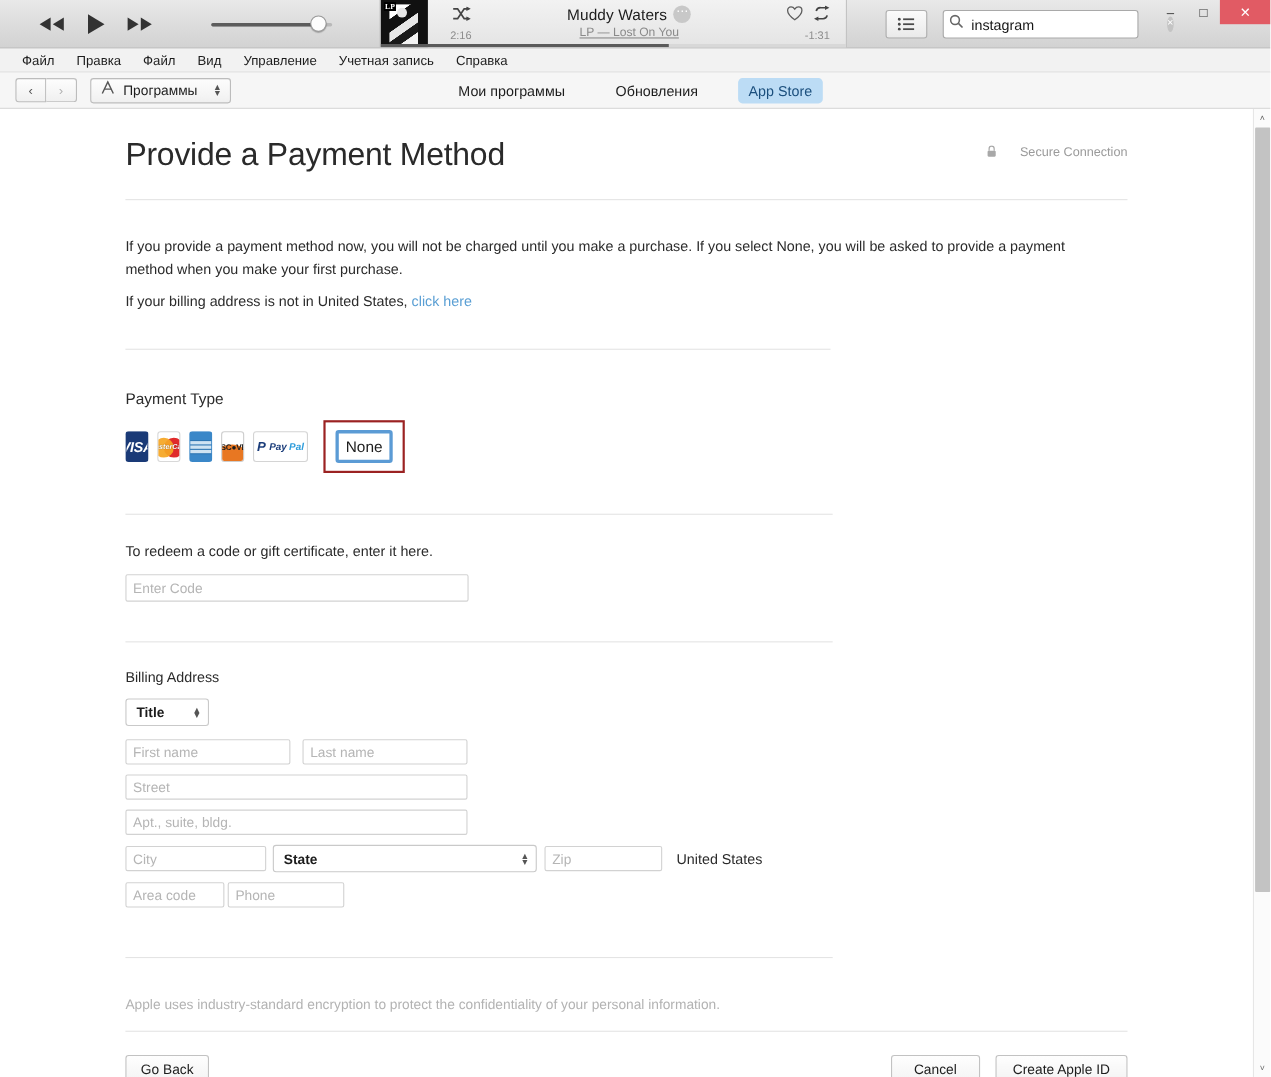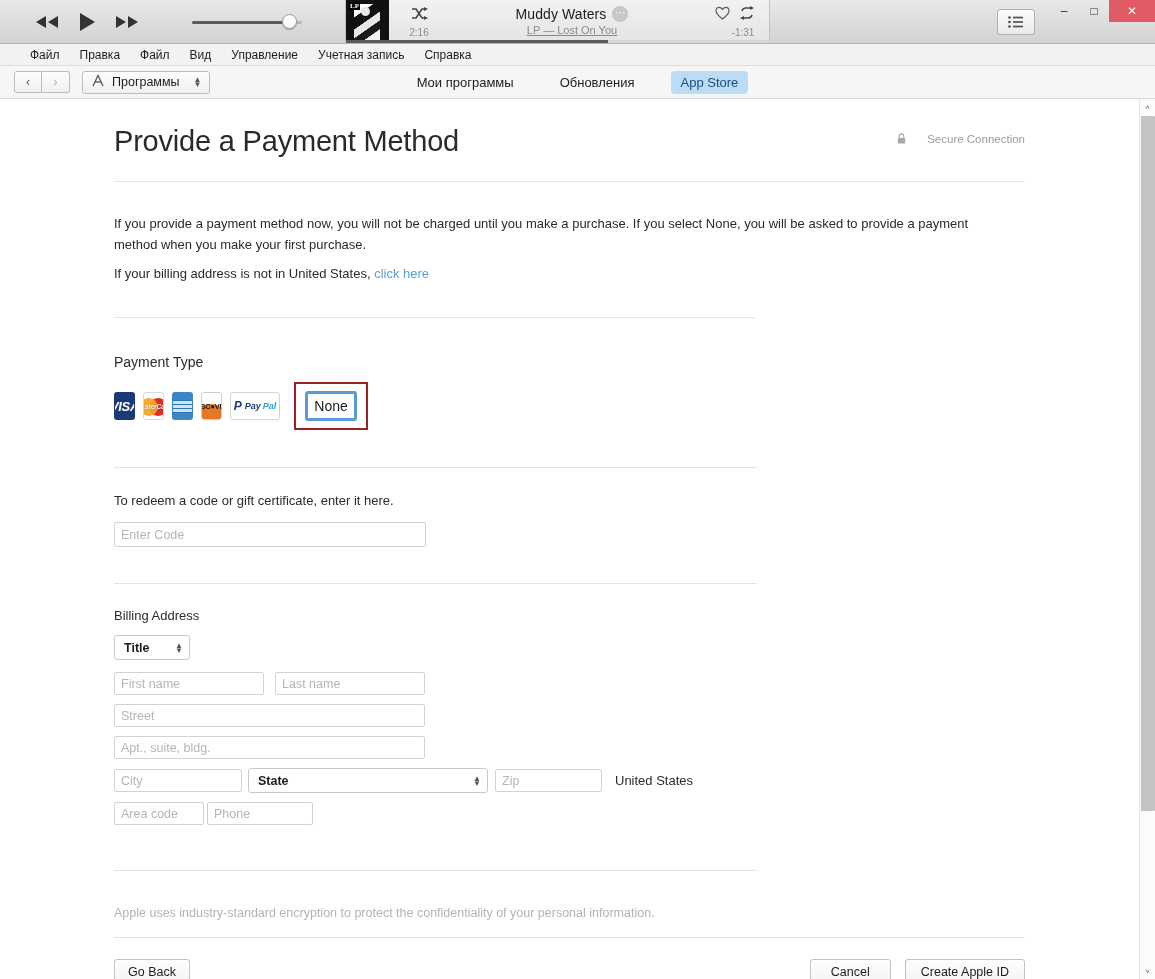--- a/index.html
+++ b/index.html
@@ -151,21 +151,21 @@
     width: 30px; height: 22px;
     display: flex; align-items: center; justify-content: center;
     cursor: pointer; font-size: 12px; color: #333;
   }
   .wbtn.close { background: #e15b64; color: #fff; width: 46px; }
 
   
   .menubar {
     height: 22px; background: #f2f2f2;
     border-bottom: 1px solid #dcdcdc;
-    display: flex; align-items: center; padding-left: 20px; text-align: center;
+    display: flex; align-items: center; padding-left: 10px; text-align: center;
   }
   .menubar span {
     font-size: 12px; color: #1d1d1d;
     padding: 0 10px; cursor: pointer; white-space: nowrap;
   }
 
   
   .navbar {
     height: 33px; background: #f6f6f6;
     border-bottom: 1px solid #d6d6d6;
@@ -450,20 +450,30 @@
     <div class="list-btn">
       <svg width="16" height="12" viewBox="0 0 16 12">
         <circle cx="1.5" cy="1.5" r="1.3" fill="#4a4a4a"></circle>
           <rect x="5" y="0.7" width="10" height="1.6" fill="#4a4a4a"></rect>
         <circle cx="1.5" cy="6" r="1.3" fill="#4a4a4a"></circle>
           <rect x="5" y="5.2" width="10" height="1.6" fill="#4a4a4a"></rect>
         <circle cx="1.5" cy="10.5" r="1.3" fill="#4a4a4a"></circle>
           <rect x="5" y="9.7" width="10" height="1.6" fill="#4a4a4a"></rect>
       </svg>
     </div>
+    <div class="search-box">
+      <span>
+        <svg width="13" height="13" viewBox="0 0 13 13">
+            <circle cx="5.2" cy="5.2" r="4" fill="none" stroke="#666" stroke-width="1.4"></circle>
+            <line x1="8.3" y1="8.3" x2="12" y2="12" stroke="#666" stroke-width="1.5"></line>
+          </svg>
+      </span>
+      <input value="instagram" style="">
+      <span class="clear-ic">×</span>
+    </div>
     <div class="wctl">
       <div class="wbtn">–</div>
       <div class="wbtn">□</div>
       <div class="wbtn close">✕</div>
     </div>
   </div>
 </div>
 
 <div class="menubar">
   <span>Файл</span>

